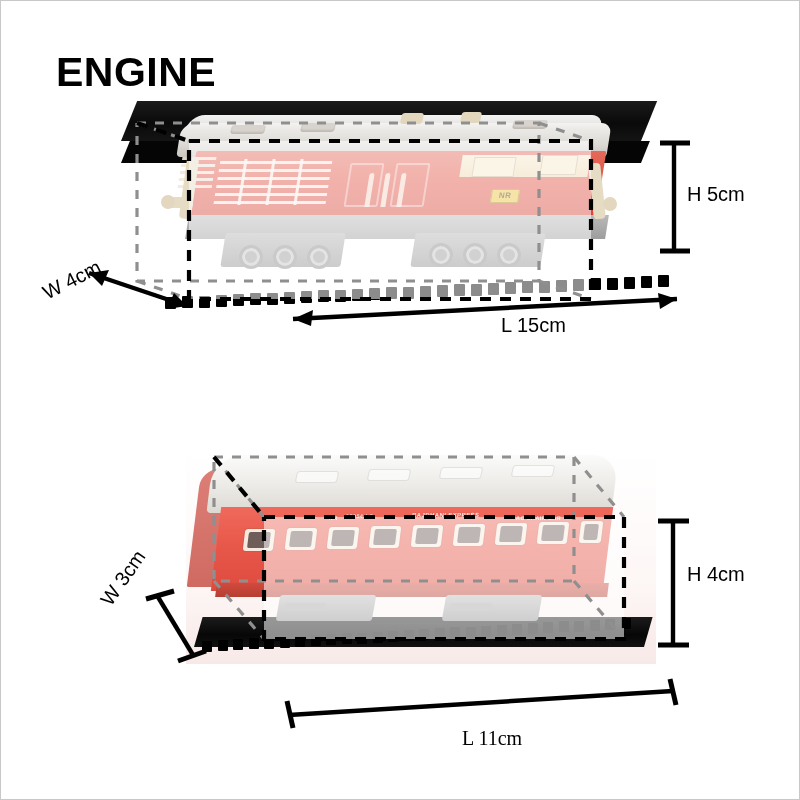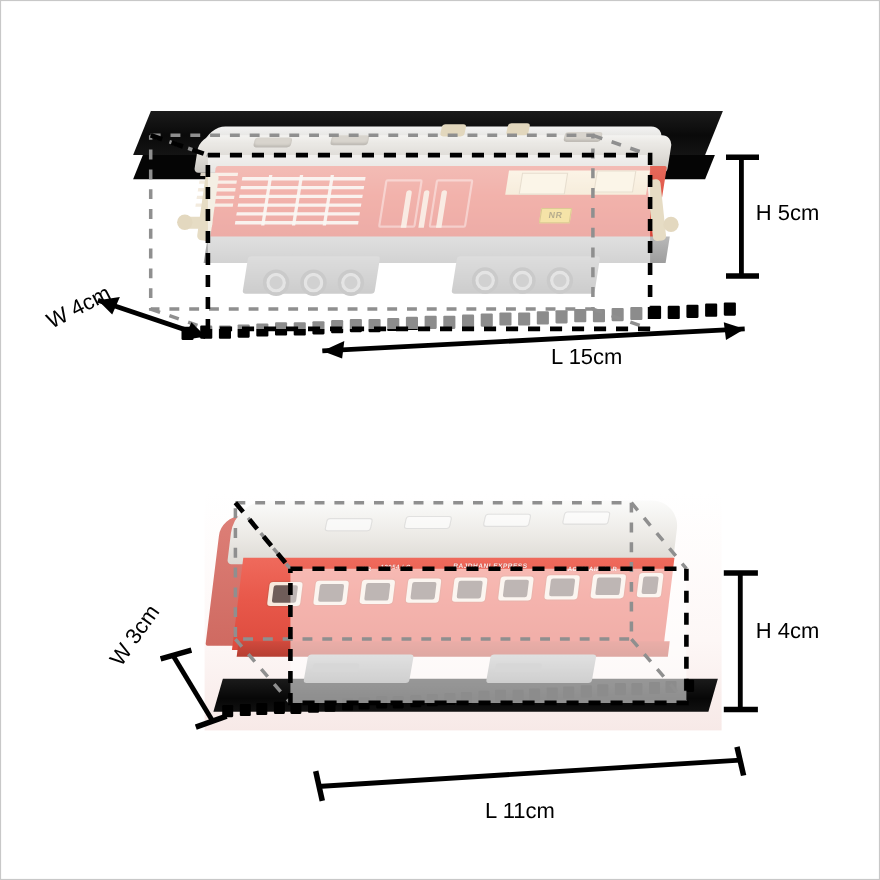--- a/index.html
+++ b/index.html
@@ -374,28 +374,29 @@
     position: absolute;
     font-family: "Liberation Sans", sans-serif;
     font-size: 20px;
     color: #000000;
     white-space: nowrap;
   }
   #label-h5  { left: 686px; top: 182px; }
   #label-l15 { left: 500px; top: 313px; }
   #label-w4  { left: 38px;  top: 283px; transform: rotate(-27deg); transform-origin: left top; }
   #label-h4  { left: 686px; top: 562px; }
-  #label-l11 { left: 440px; top: 726px; }
+  #label-l11 { left: 461px; top: 726px; font-family: Liberation Serif, serif; }
   #label-w3  { left: 95px;  top: 596px; transform: rotate(-55deg); transform-origin: left top; }
 </style>
 </head>
 <body>
 
 <div id="page">
 
+  <div class="section-title" id="engine-title">ENGINE</div>
 
   <div class="stage" id="engine-photo">
 
     <div id="eng-track"></div>
     <div id="eng-track-face"></div>
     <div id="eng-ties" style="position: absolute; left: 0px; top: 0px; width: 100%; height: 100%;">
         <div class="tie" style="left: 44px; top: 196px; width: 11px; height: 12px;"></div>
         <div class="tie" style="left: 61px; top: 195.25px; width: 11px; height: 12px;"></div>
         <div class="tie" style="left: 78px; top: 194.5px; width: 11px; height: 12px;"></div>
         <div class="tie" style="left: 95px; top: 193.75px; width: 11px; height: 12px;"></div>

